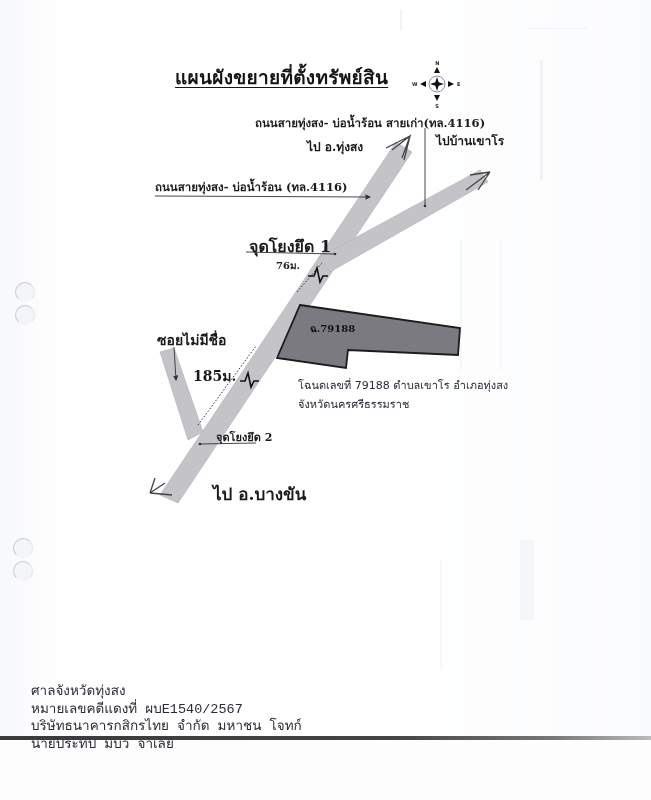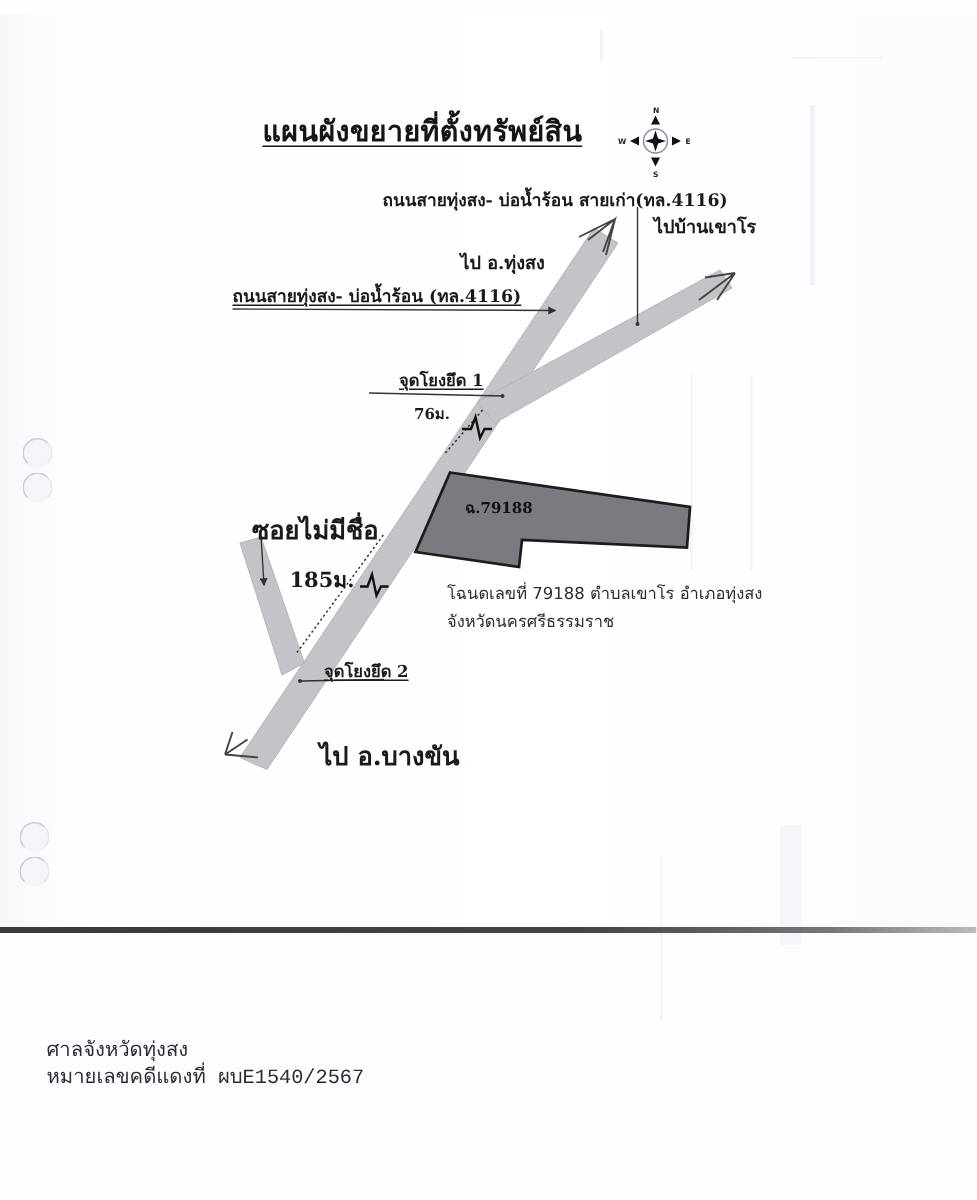--- a/index.html
+++ b/index.html
@@ -2,23 +2,22 @@
 <html><head>
   <meta charset="utf-8">
   <style>
     html, body { margin: 0; padding: 0; }
     body {
       width: 651px; height: 800px; overflow: hidden; position: relative;
       background: #fdfdfe;
       font-family: "DejaVu Serif", serif;
     }
     .page {
-      position: absolute; left: 0; top: 0; width: 651px; height: 612px;
+      position: absolute; left: 0; top: 0; width: 651px; height: 740px;
       background: linear-gradient(90deg, #f7f8fb 0%, #fefefe 8%, #ffffff 60%, #fafbfd 100%);
-      margin-top: 10px;
     }
     
     .bleed {
       position: absolute; background: #e6e9f2; opacity: 0.55;
     }
     .punch {
       position: absolute; width: 18px; height: 18px; border-radius: 50%;
       border: 1px solid #c8cbd8; border-bottom-color: transparent; border-right-color: #e4e6ee;
       background: #f4f5f9;
     }
@@ -29,21 +28,21 @@
     .title {
       position: absolute; left: 175px; top: 62px;
       font-family: "DejaVu Serif", serif; font-weight: bold; font-size: 19px;
       color: #151515; text-decoration: underline; text-underline-offset: 3px;
       letter-spacing: 0.3px;
     }
     .lbl {
       position: absolute; font-family: "DejaVu Serif", serif; font-weight: bold;
       color: #1a1a1a; white-space: nowrap; text-align: right;
     }
-    .lbl.u { text-decoration: underline; text-underline-offset: 2px; }
+    .lbl.u { text-underline-offset: 2px; }
     .desc {
       position: absolute; left: 298px; top: 376px;
       font-family: "DejaVu Sans", sans-serif; font-size: 11px; line-height: 19px;
       color: #2c2c38;
     }
     .footer {
       position: absolute; left: 31px; top: 683px;
       font-family: Liberation Mono, monospace; font-size: 13.5px; line-height: 17.5px;
       color: #2c2c38;
     }
@@ -125,34 +124,36 @@
     <line x1="174" y1="347" x2="176" y2="380" stroke="#333" stroke-width="0.9" marker-end="url(#arrow)"></line>
 
     <line x1="297" y1="292" x2="322" y2="263" stroke="#333" stroke-width="1" stroke-dasharray="1.5,1.8"></line>
     <line x1="198" y1="425" x2="256" y2="346" stroke="#333" stroke-width="1" stroke-dasharray="1.5,1.8"></line>
 
     <path d="M308,276 L314,276 L317,268 L320,282 L323,276 L328,276" fill="none" stroke="#111" stroke-width="1.6"></path>
     <path d="M240,381 L245,381 L248,373 L251,387 L254,381 L259,381" fill="none" stroke="#111" stroke-width="1.6"></path>
   </svg>
 
   <div class="lbl" style="left:255px;top:114px;font-size:11.5px;">ถนนสายทุ่งสง- บ่อน้ำร้อน สายเก่า(ทล.4116)</div>
-  <div class="lbl" style="left:307px;top:155px;font-size:12px;">ไป อ.ทุ่งสง</div>
+  <div class="lbl" style="left:307px;top:137px;font-size:12px;">ไป อ.ทุ่งสง</div>
   <div class="lbl" style="left:436px;top:131px;font-size:12px;">ไปบ้านเขาโร</div>
   <div class="lbl u" style="left:155px;top:178px;font-size:11.5px;">ถนนสายทุ่งสง- บ่อน้ำร้อน (ทล.4116)</div>
-  <div class="lbl u" style="left:266px;top:234px;font-size:11px;">จุดโยงยึด 1</div>
+  <div class="lbl u" style="left:249px;top:234px;font-size:16px;">จุดโยงยึด 1</div>
   <div class="lbl" style="left:276px;top:258px;font-size:10px;">76ม.</div>
-  <div class="lbl" style="left:168px;top:329px;font-size:17px;">ซอยไม่มีชื่อ</div>
+  <div class="lbl" style="left:157px;top:329px;font-size:14px;">ซอยไม่มีชื่อ</div>
   <div class="lbl" style="left:193px;top:365px;font-size:14px;">185ม.</div>
   <div class="lbl u" style="left:216px;top:428px;font-size:11px;">จุดโยงยึด 2</div>
   <div class="lbl" style="left:213px;top:480px;font-size:17px;">ไป อ.บางขัน</div>
 
   <div class="desc">
     <div>โฉนดเลขที่ 79188 ตำบลเขาโร อำเภอทุ่งสง</div>
     <div>จังหวัดนครศรีธรรมราช</div>
   </div>
 
   <div class="footer">
     <div>ศาลจังหวัดทุ่งสง</div>
     <div>หมายเลขคดีแดงที่ ผบE1540/2567</div>
+    <div>บริษัทธนาคารกสิกรไทย จำกัด มหาชน โจทก์</div>
+    <div>นายประทีป มีบัว จำเลย</div>
   </div>
 
   <div class="bottom-edge"></div>
 </div>
 
 </body></html>

